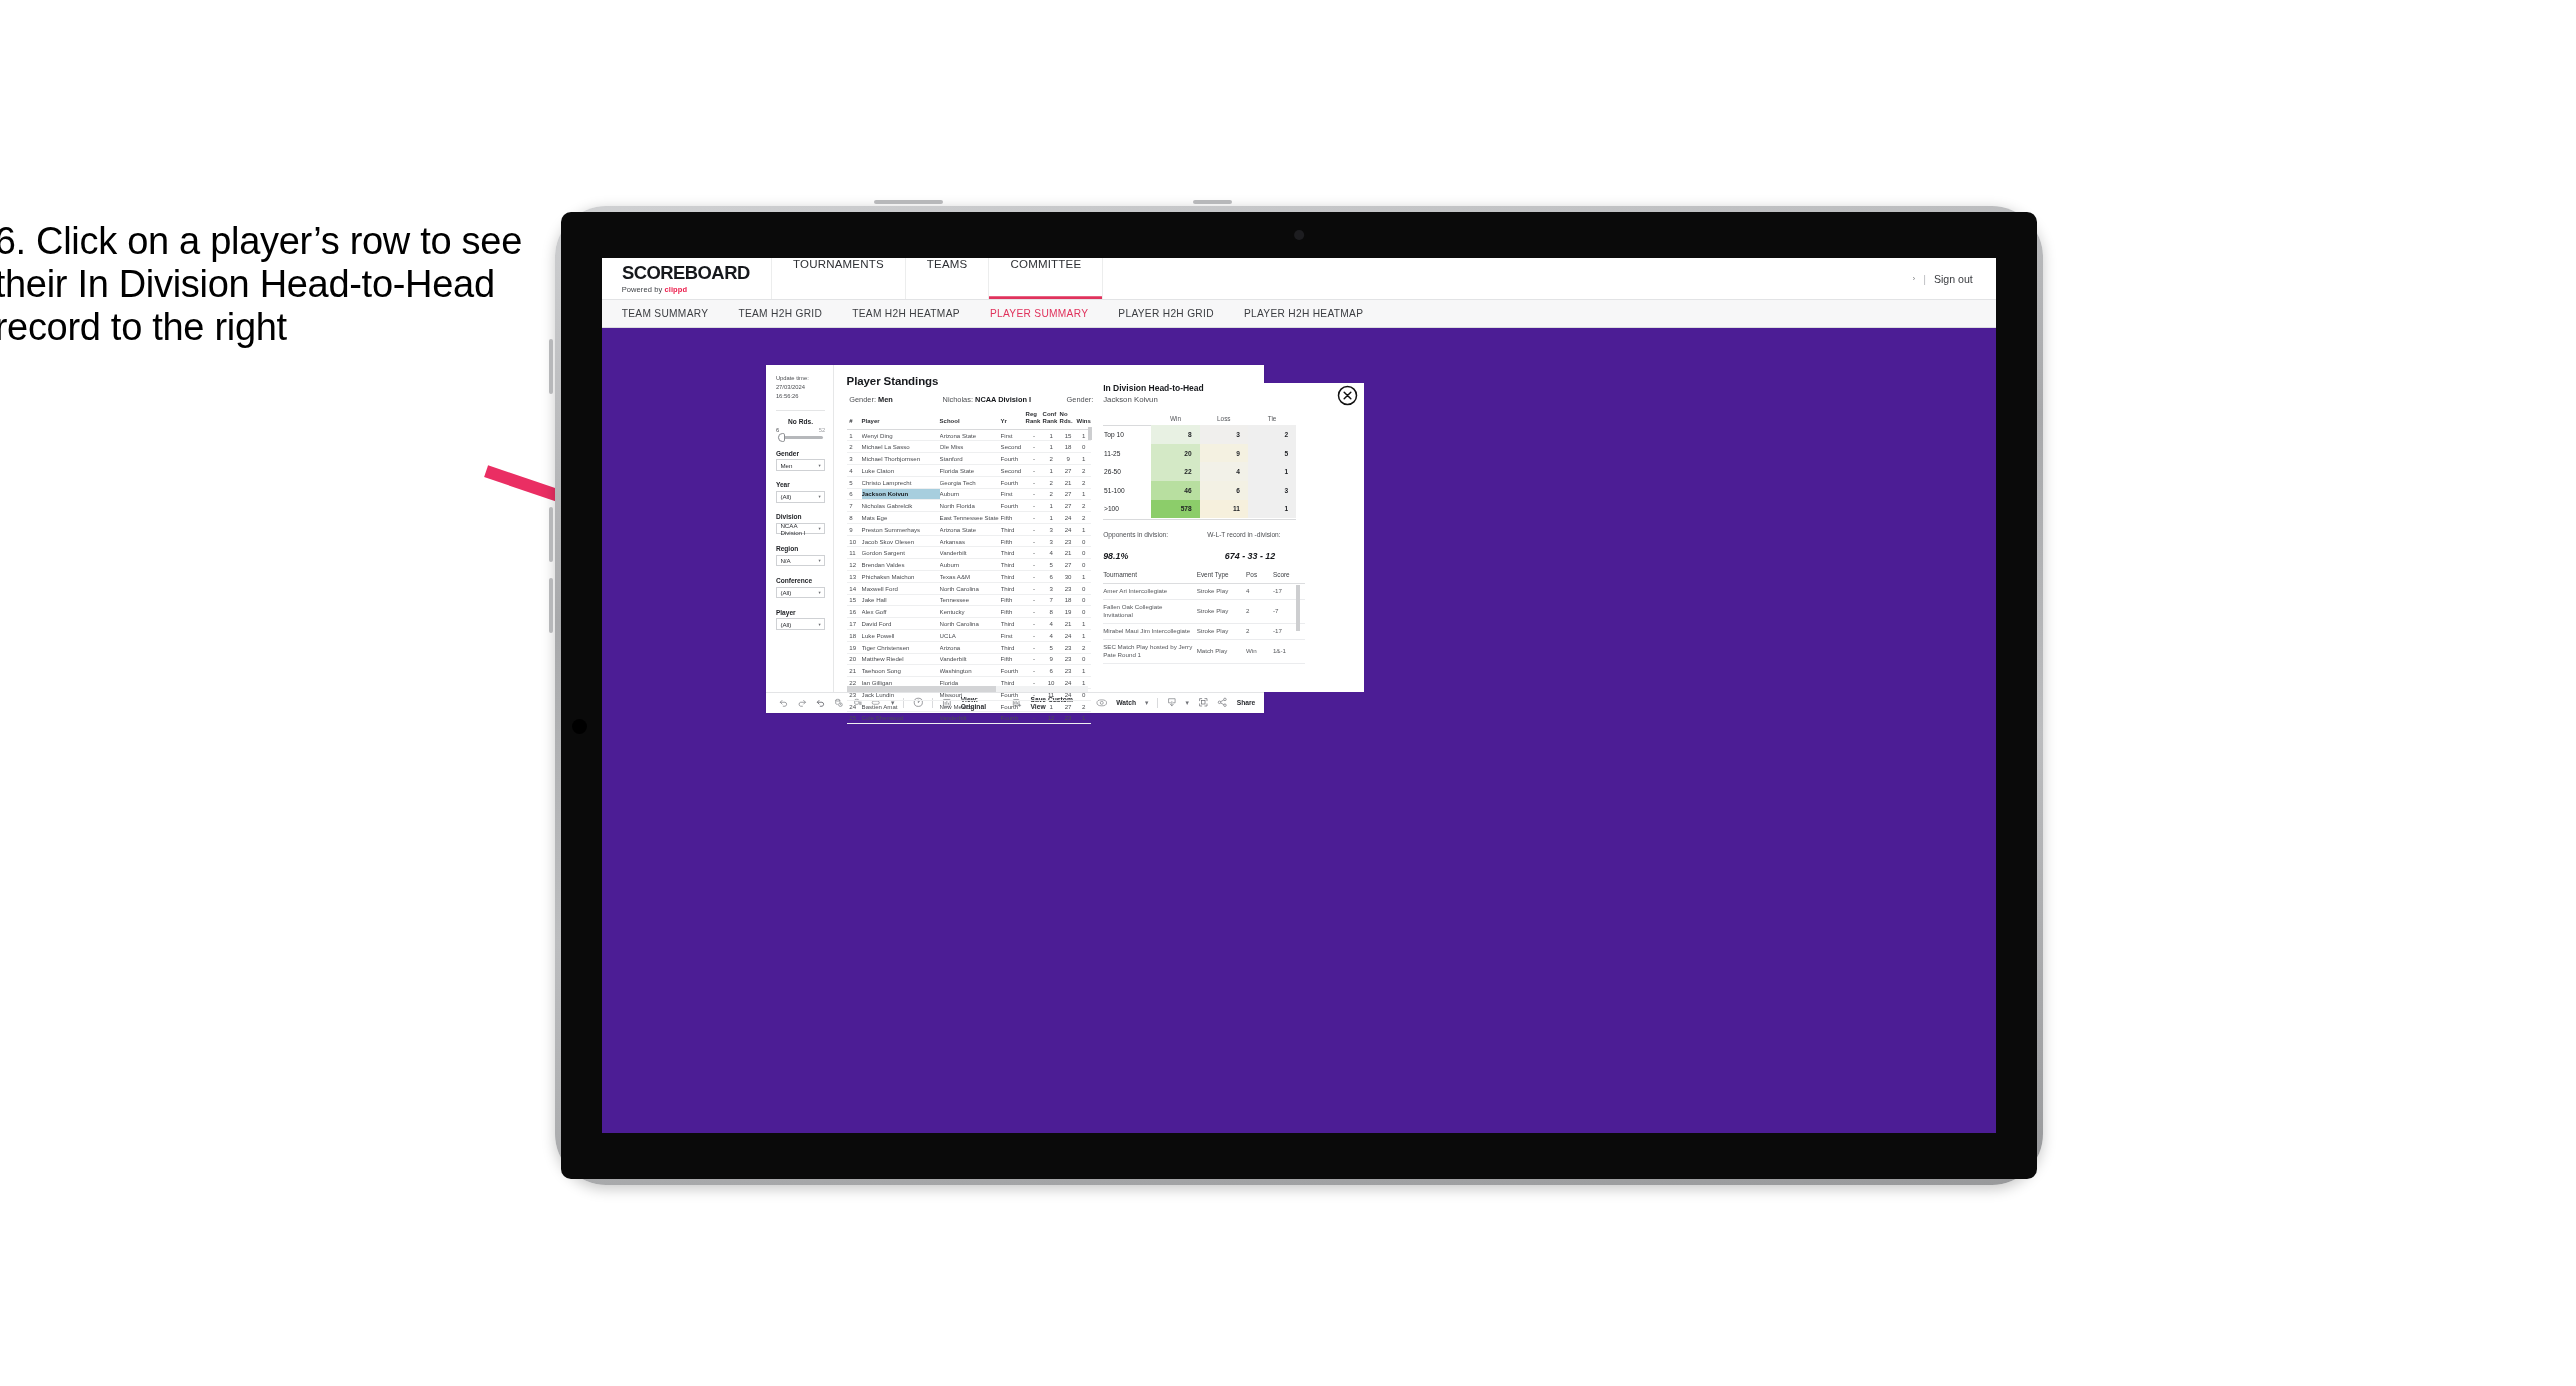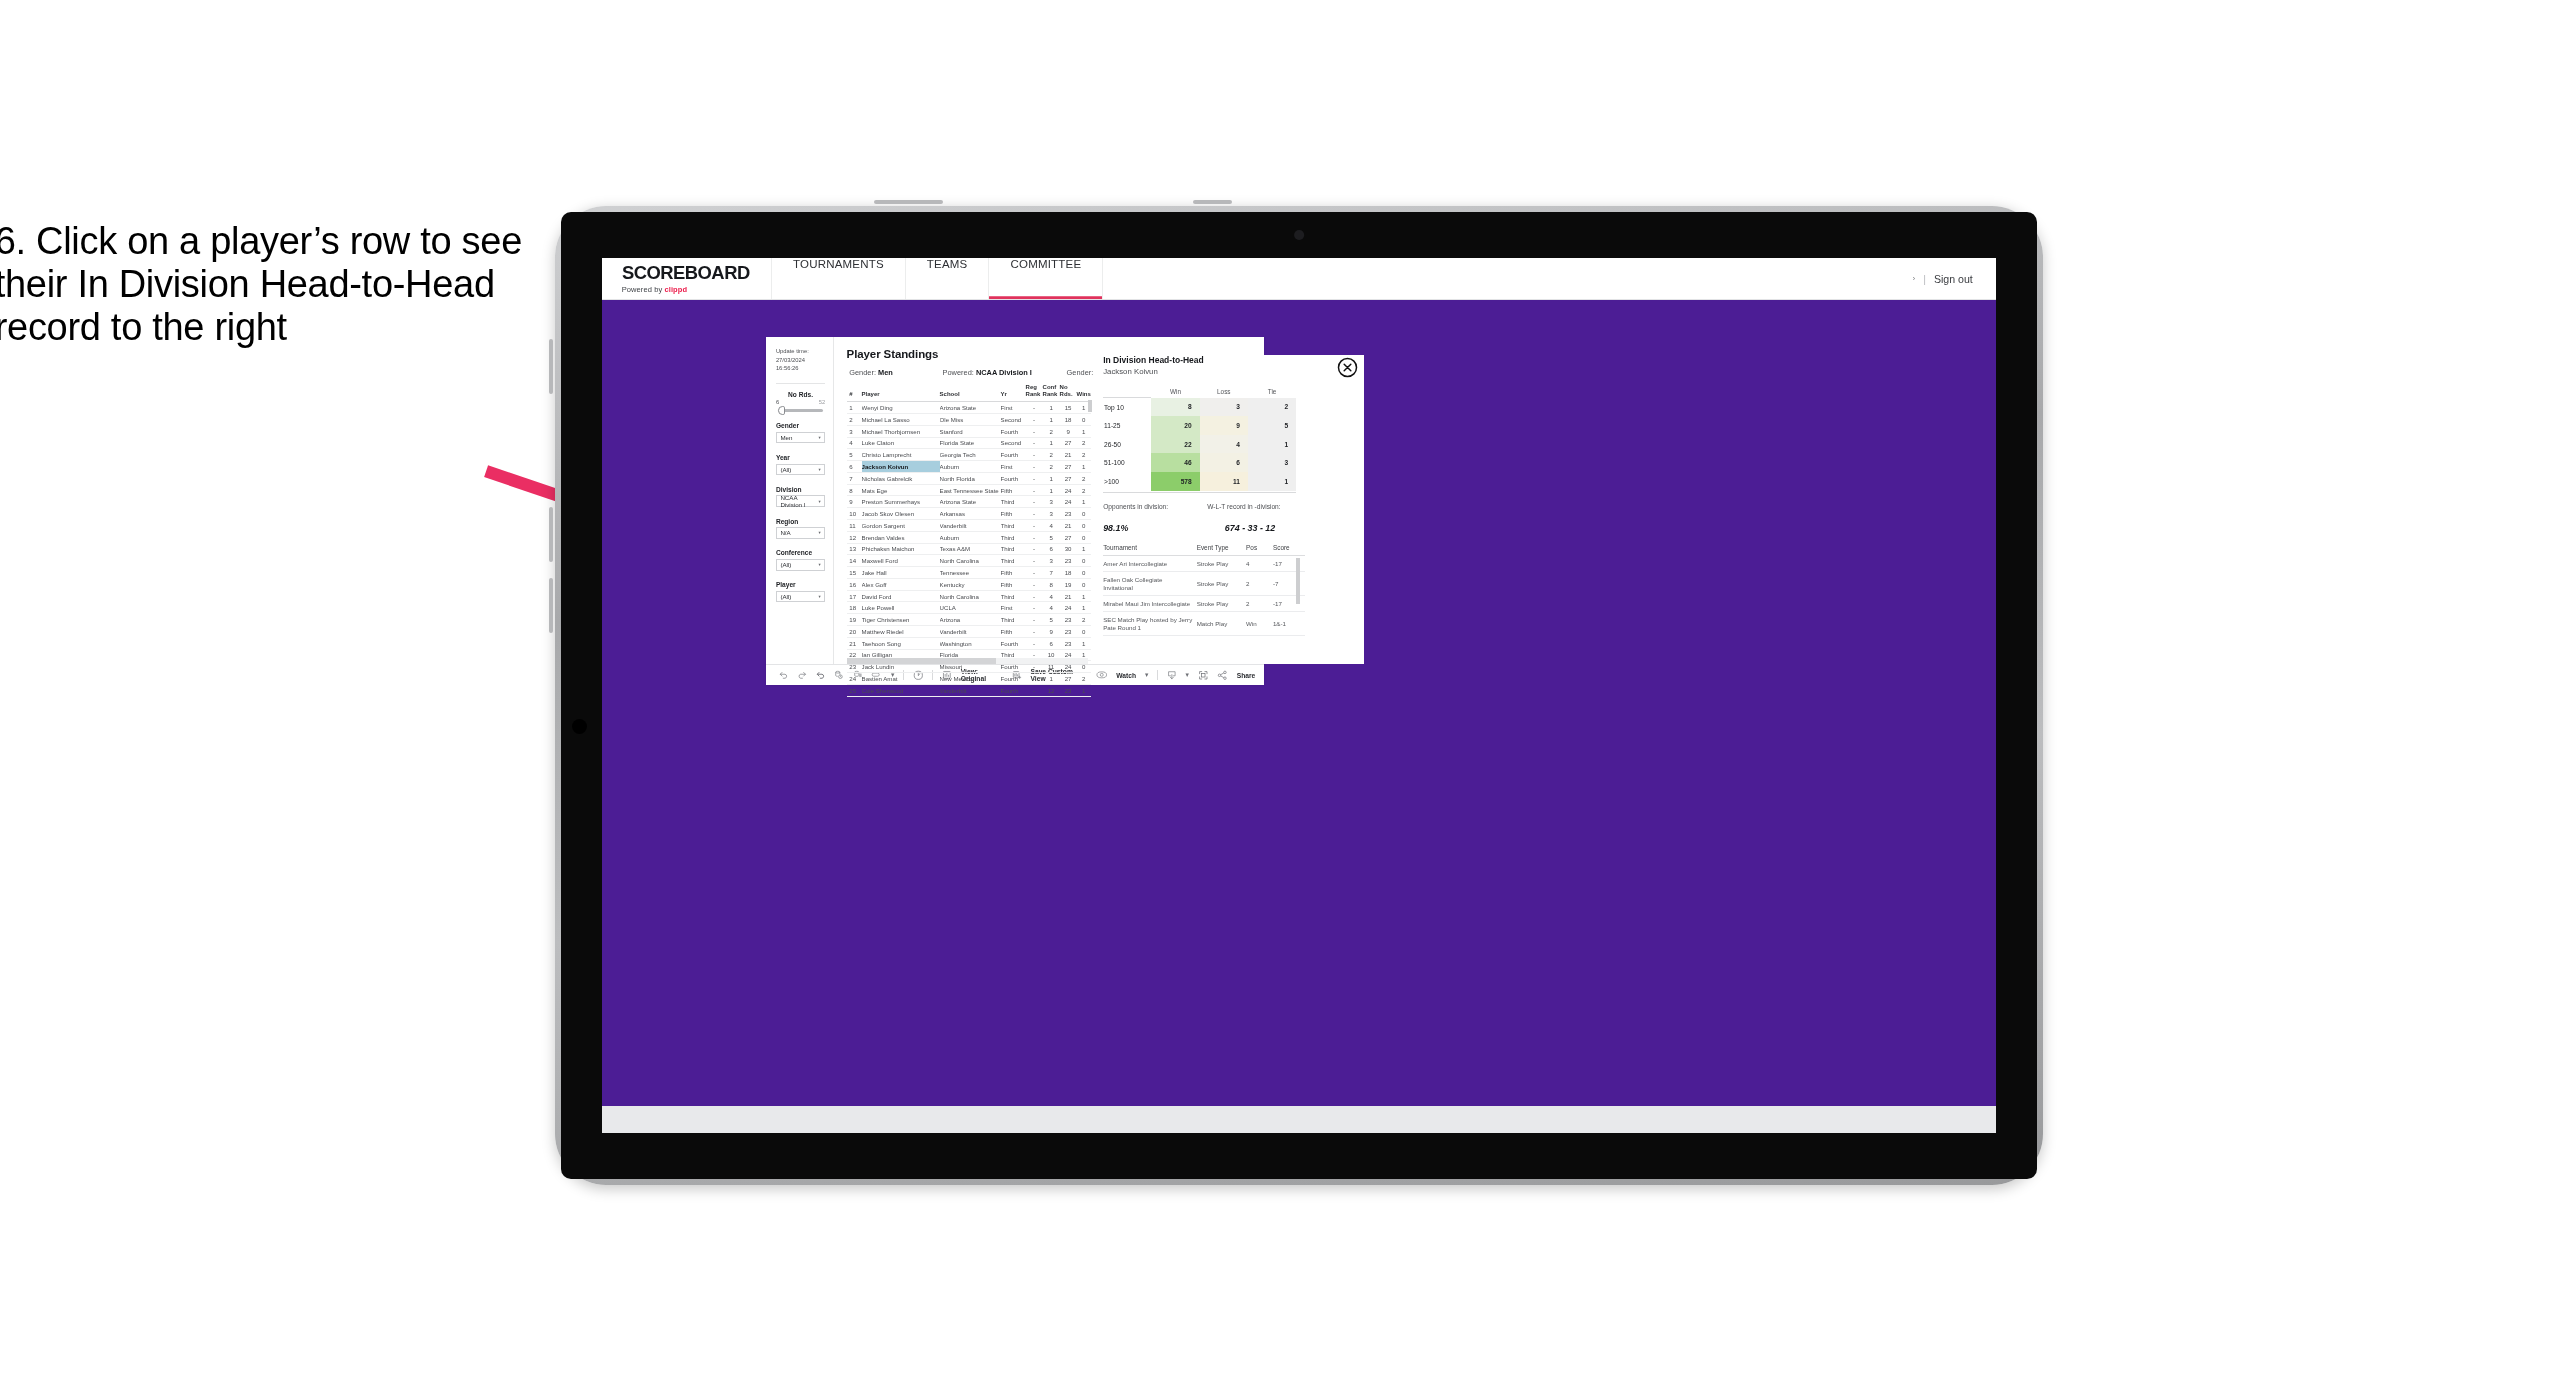--- a/index.html
+++ b/index.html
@@ -308,20 +308,28 @@
             <span>COMMITTEE</span>
           </div>
 
           <div id="appbar-right">
             <span class="caret">›</span>
             <span class="sep">|</span>
             <span>Sign out</span>
           </div>
         </div>
 
+        <div id="subnav">
+          <div class="subtab">TEAM SUMMARY</div>
+          <div class="subtab">TEAM H2H GRID</div>
+          <div class="subtab">TEAM H2H HEATMAP</div>
+          <div class="subtab active">PLAYER SUMMARY</div>
+          <div class="subtab">PLAYER H2H GRID</div>
+          <div class="subtab">PLAYER H2H HEATMAP</div>
+        </div>
 
         <div id="workspace">
           <div id="viz">
 
             <div id="viz-body">
 
               <div id="rail">
                 <div id="upd">
                   <div>Update time:</div>
                   <div>27/03/2024 16:56:26</div>
@@ -383,21 +391,21 @@
                 </div>
               </div>
 
               <div id="main">
 
                 <div id="ps-title">Player Standings</div>
 
                 <div id="ps-filters">
                   <div id="f-gender"><span>Gender:</span>
                     <b>Men</b></div>
-                  <div id="f-div"><span>Powered:</span>
+                  <div id="f-div"><span>Nicholas:</span>
                     <b>NCAA Division I</b></div>
                   <div id="f-region"><span>Gender:</span>
                     <b>All</b></div>
                   <div id="f-conf"><span>Conference:</span>
                     <b>All</b></div>
                 </div>
 
                 <div id="panel-row">
 
                   <div id="tbl-wrap">

